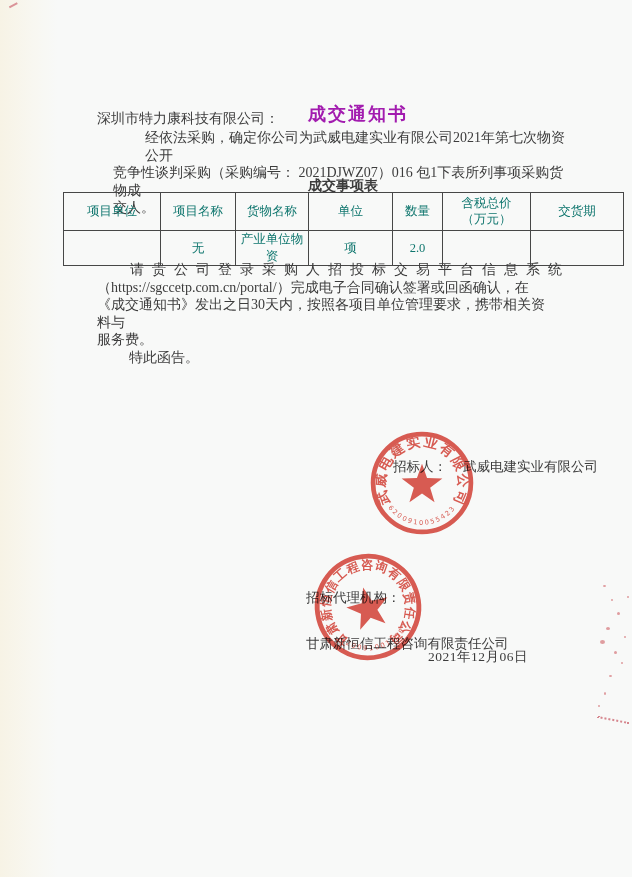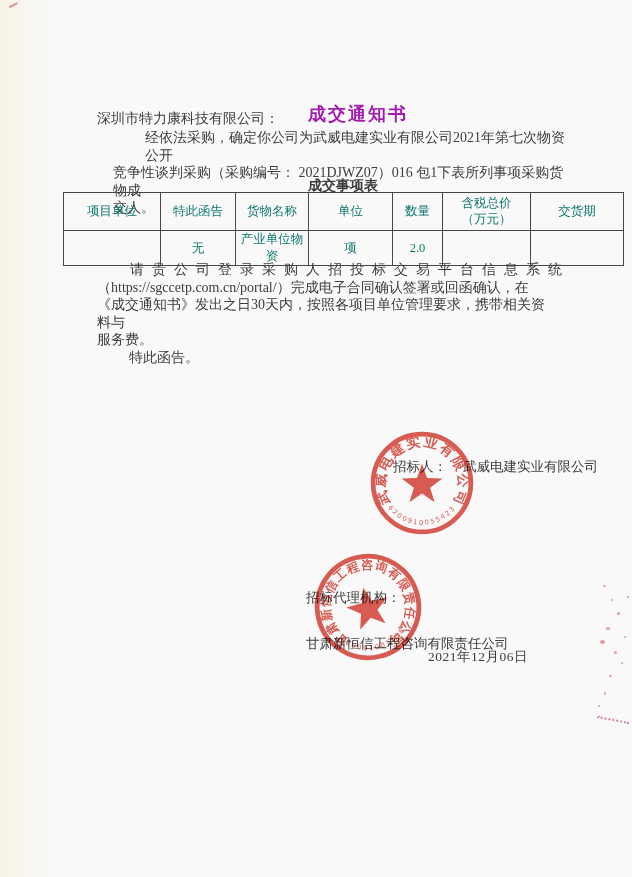--- a/index.html
+++ b/index.html
@@ -78,21 +78,21 @@
         <col style="width:75px">
         <col style="width:73px">
       <col style="width:84px">
         <col style="width:50px">
         <col style="width:88px">
         <col style="width:93px">
     </colgroup>
     <tbody>
         <tr>
       <th>项目单位</th>
-      <th>特此函告</th>
+      <th>项目名称</th>
       <th>货物名称</th>
       <th>单位</th>
       <th>数量</th>
       <th>含税总价
 （万元）</th>
       <th>交货期</th>
     </tr>
     <tr>
       <td></td>
       <td>无</td>

